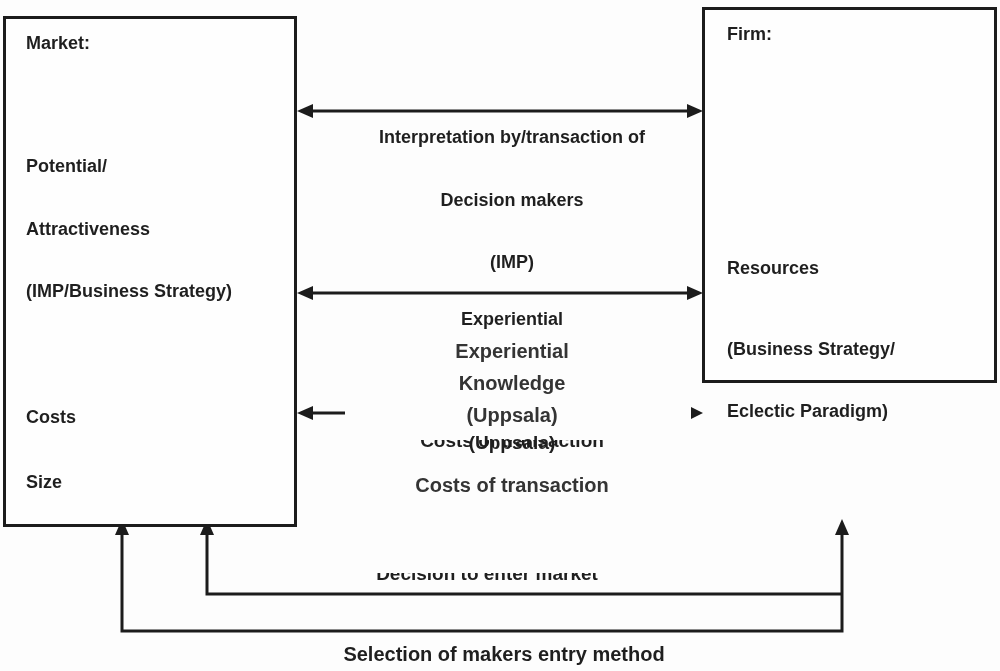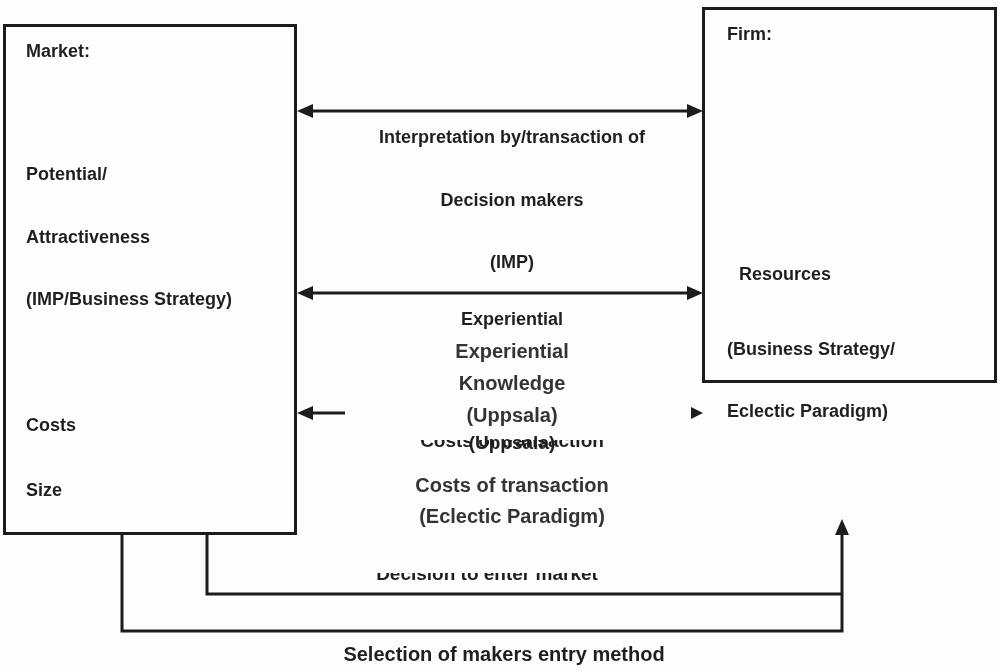--- a/index.html
+++ b/index.html
@@ -13,21 +13,21 @@
     font-weight: bold;
     color: #1f1f1f;
   }
   .box {
     position: absolute;
     box-sizing: border-box;
     border: 3px solid #1c1c1c;
     background: #fefefe;
     z-index: 2;
   }
-  .box-market { left: 3px; top: 24px; width: 294px; height: 511px; }
+  .box-market { left: 3px; top: 16px; width: 294px; height: 511px; }
   .box-firm  { left: 702px; top: 7px; width: 295px; height: 376px; }
   .boxtext {
     position: absolute;
     left: 20px;
     font-size: 18px;
     line-height: 25px;
     white-space: nowrap;
   }
   .box-firm .boxtext { left: 22px; }
   .arrow-layer {
@@ -96,40 +96,39 @@
     <div class="boxtext" style="top:12px;">Market:</div>
     <div class="boxtext" style="top:135px;">Potential/</div>
     <div class="boxtext" style="top:198px;">Attractiveness</div>
     <div class="boxtext" style="top:260px;">(IMP/Business Strategy)</div>
     <div class="boxtext" style="top:386px;">Costs</div>
     <div class="boxtext" style="top:451px;">Size</div>
   </div>
 
   <div class="box box-firm">
     <div class="boxtext" style="top:12px;">Firm:</div>
-    <div class="boxtext" style="top:252px;margin-left:12px;">Resources</div>
+    <div class="boxtext" style="top:246px;">Resources</div>
     <div class="boxtext" style="top:327px;">(Business Strategy/</div>
     <div class="boxtext" style="top:389px;">Eclectic Paradigm)</div>
   </div>
 
   <div class="mid fs18" style="top:125px;">Interpretation by/transaction of</div>
   <div class="mid fs18" style="top:188px;">Decision makers</div>
   <div class="mid fs18" style="top:250px;">(IMP)</div>
 
   <div class="mid fs18" style="top:307px;">Experiential</div>
   <div class="mid fs20 soft" style="top:339px;">Experiential</div>
   <div class="mid fs20 soft" style="top:371px;">Knowledge</div>
   <div class="mid fs20 soft" style="top:403px;">(Uppsala)</div>
 
   <div class="mid fs19 clipbox" style="top:440px;">
     <span class="clip-inner">Costs of transaction</span>
   </div>
   <div class="mid fs19 overlap-upps" style="top:431px;">(Uppsala)</div>
 
   <div class="mid fs20 soft" style="top:473px;">Costs of transaction</div>
-  <div class="mid fs20 soft" style="top:504px;">(Eclectic Paradigm)</div>
 
   <div class="mid fs19 clipbox" style="top:573px; left:487px;">
     <span class="clip-inner">Decision to enter market</span>
   </div>
   <div class="mid fs20" style="top:642px; left:504px;">Selection of makers entry method</div>
 
 </div>
 
 </body></html>

